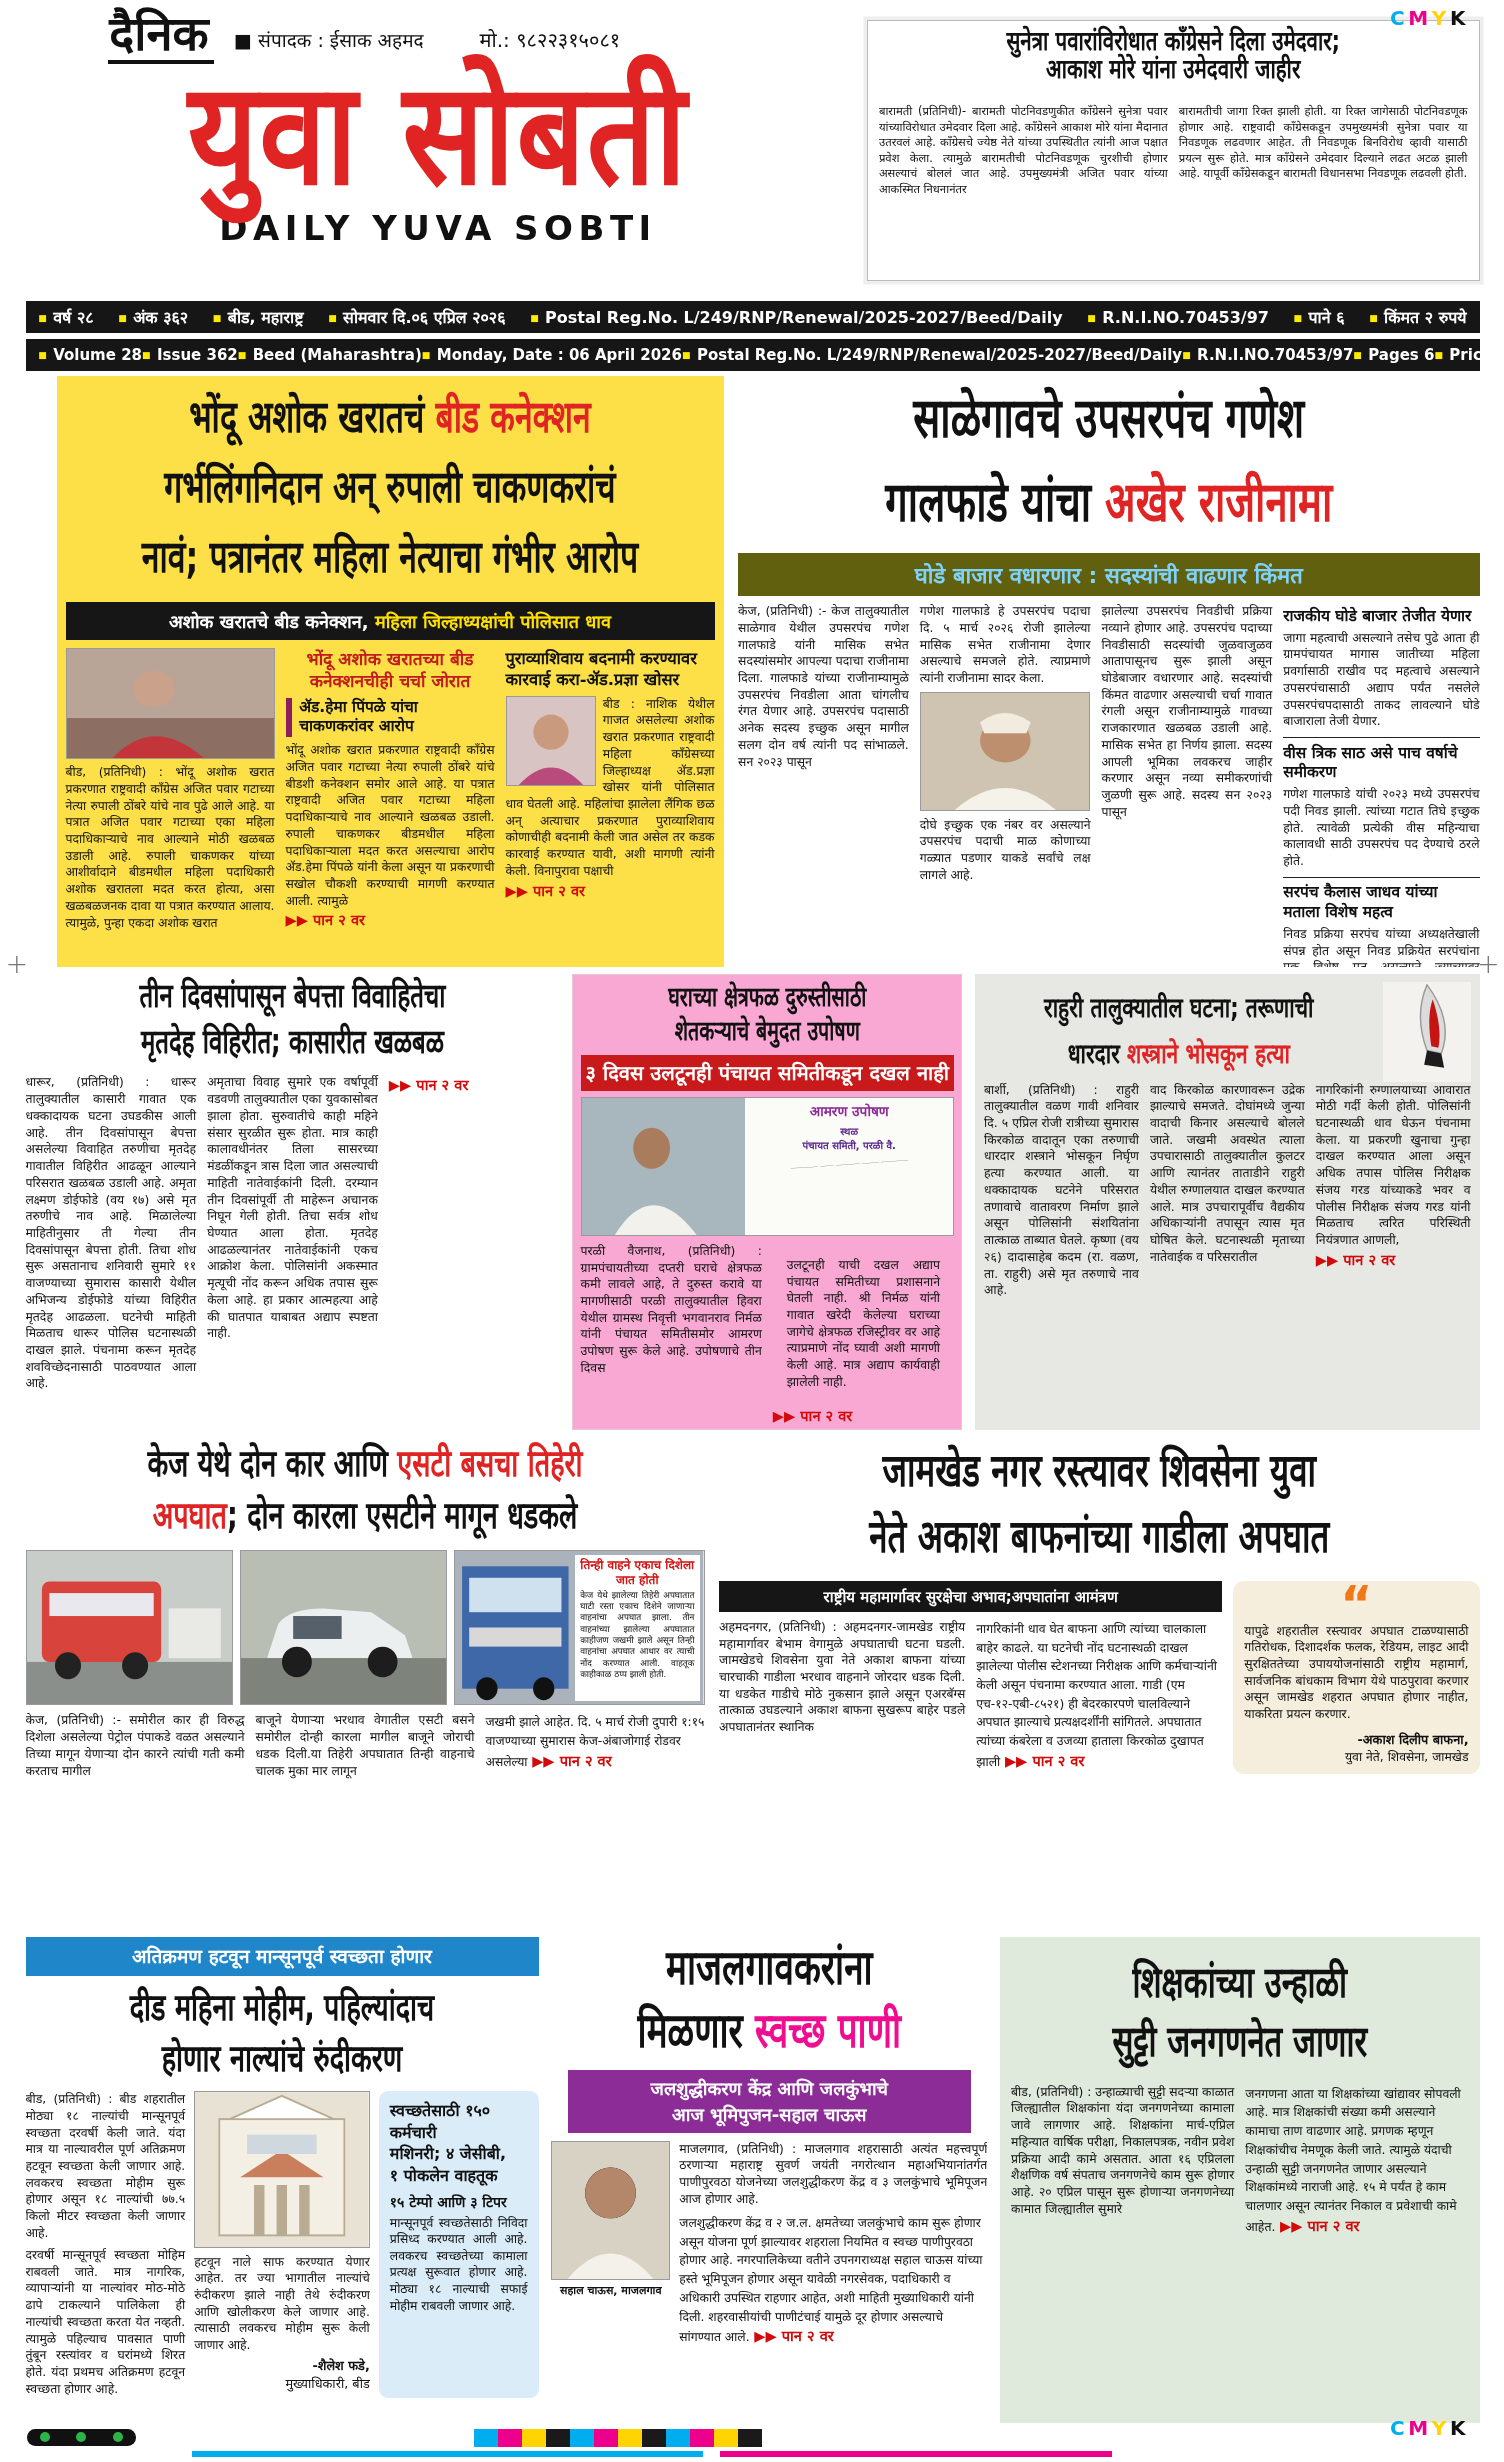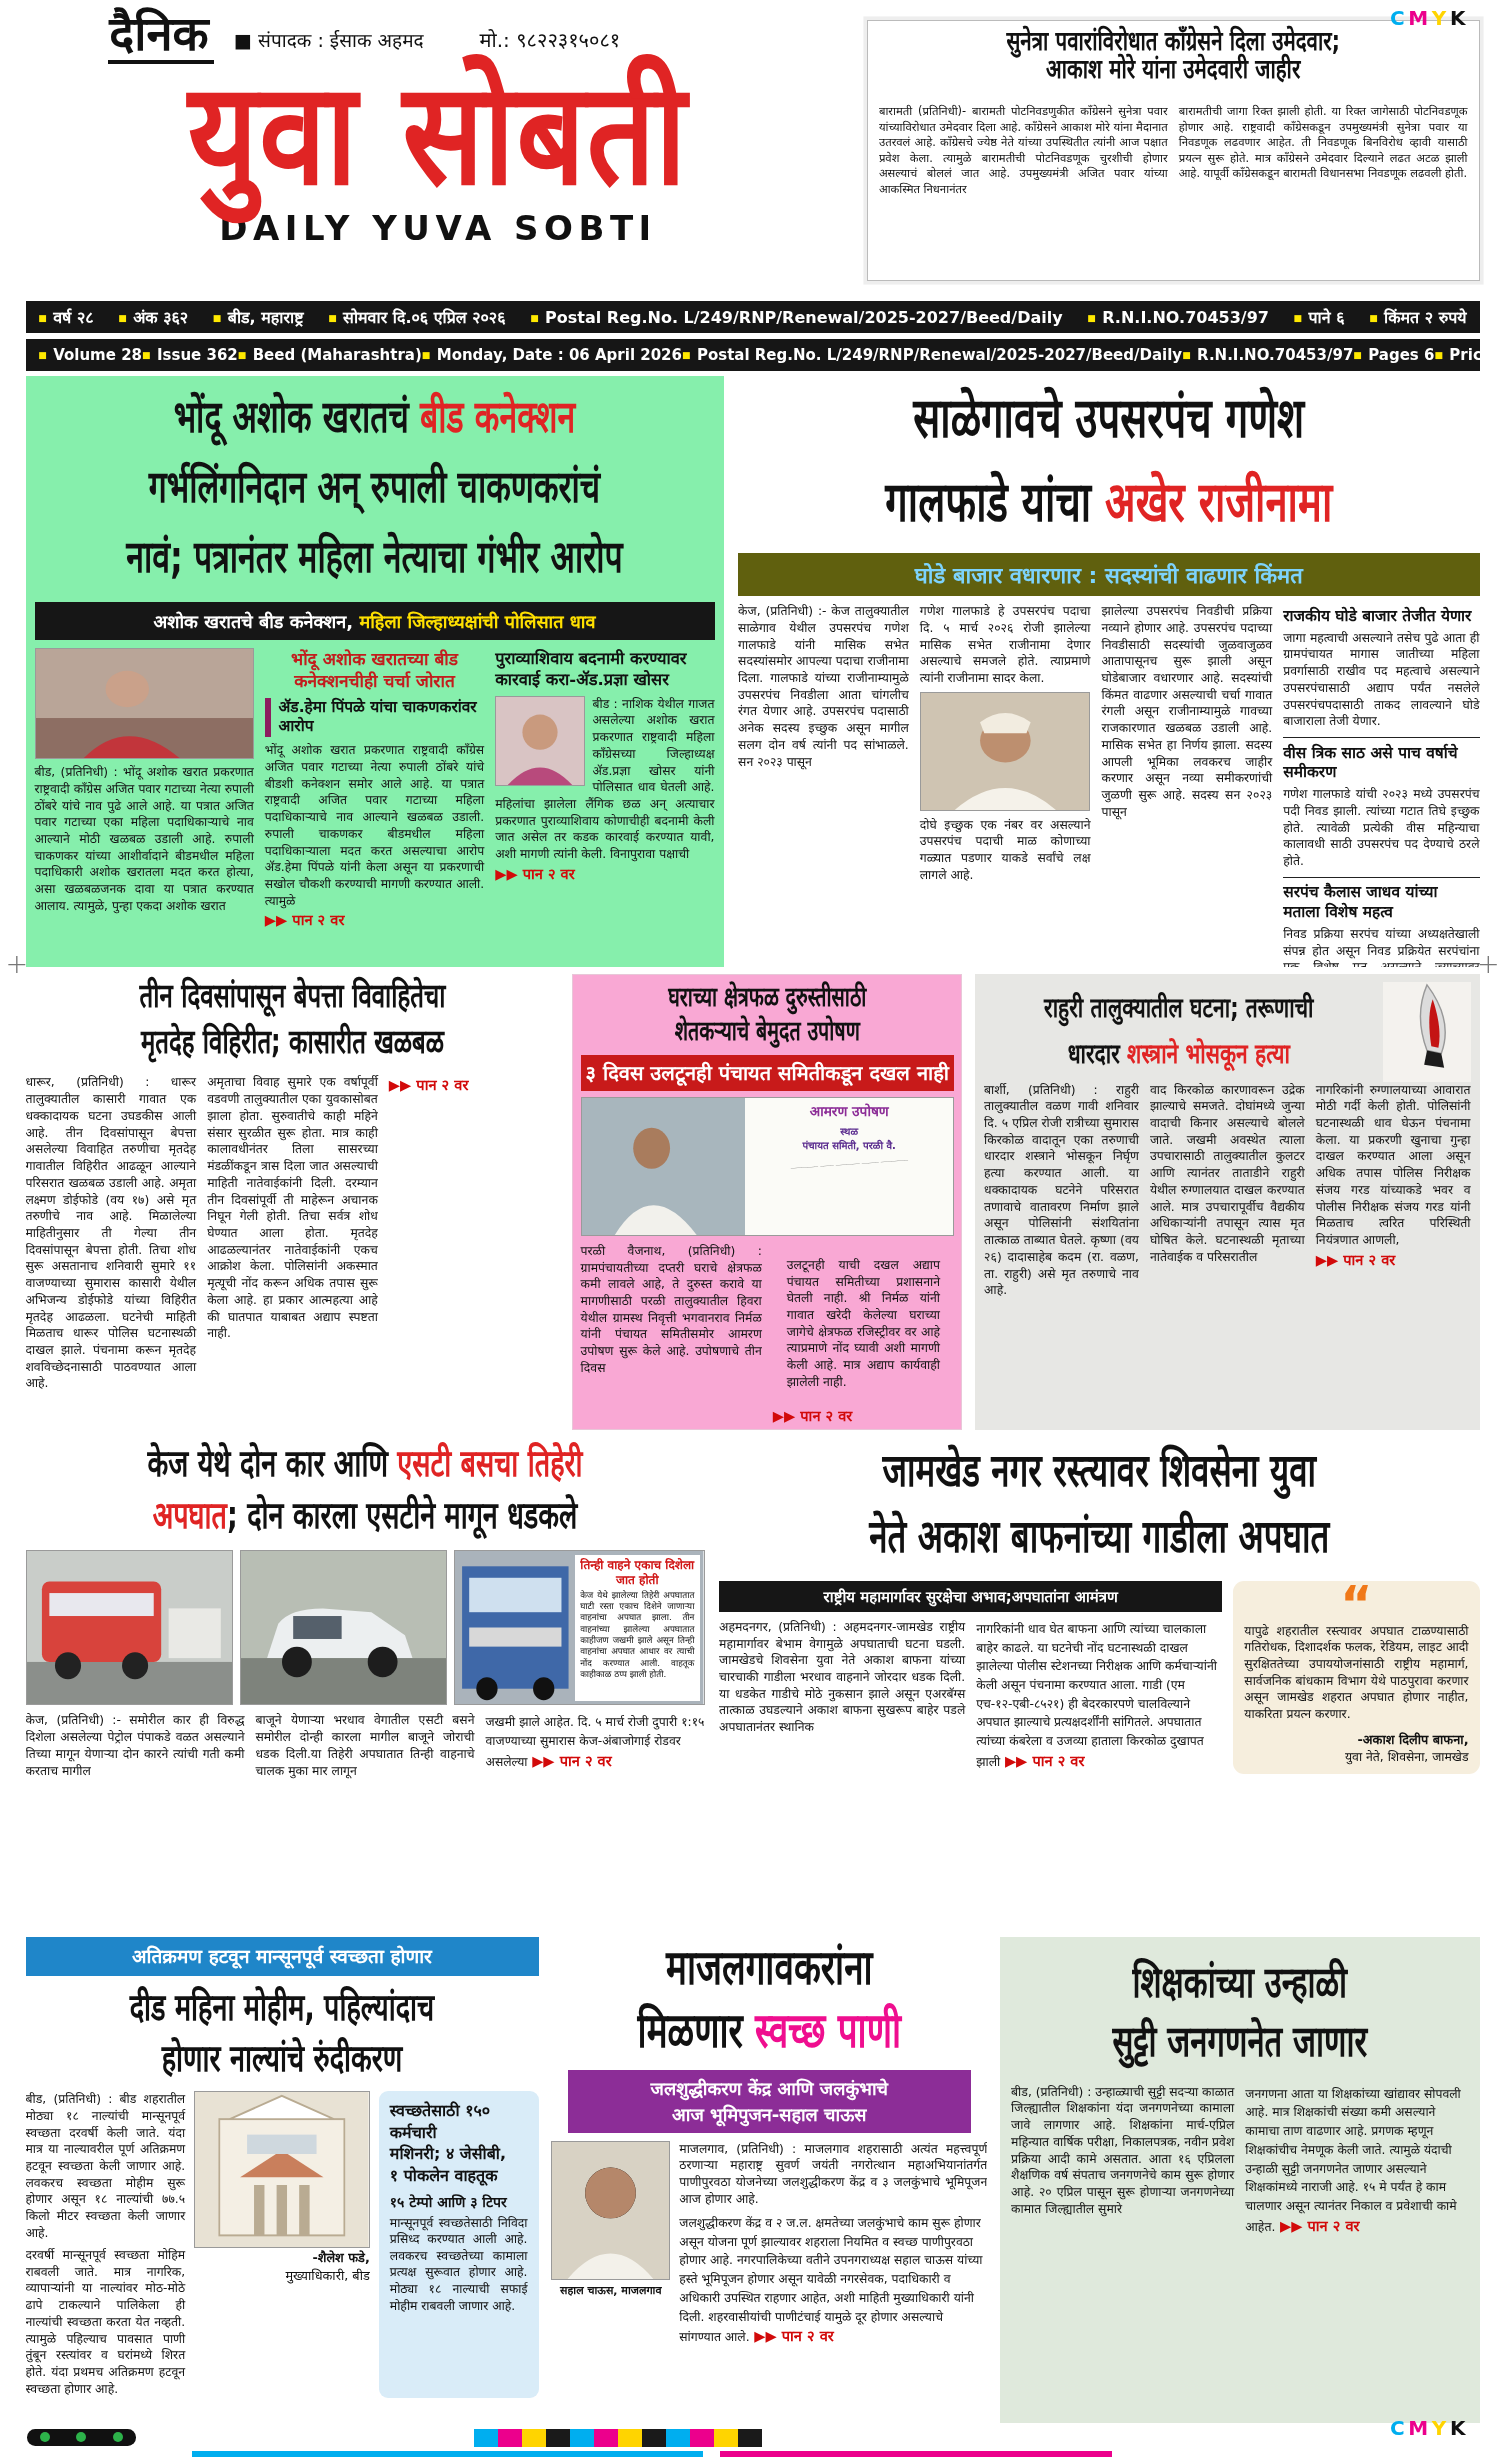--- a/index.html
+++ b/index.html
@@ -36,21 +36,21 @@
   .infobar .ib::before{content:"■";color:#ffe900;font-size:9px;margin-right:6.4px;vertical-align:1.8px;}
   .infobar.en .ib{font-size:15px;}
   
   .row{display:grid;margin:0 25.5px;}
   .row1{grid-template-columns:698px 1fr;gap:14.6px;height:591px;margin-top:5.5px;}
   .row2{grid-template-columns:534px 390px 1fr;gap:12.8px;height:456px;margin-top:7.3px;}
   .row3{grid-template-columns:679px 1fr;gap:14.6px;height:492px;margin-top:7.3px;}
   .row4{grid-template-columns:513px 436px 1fr;gap:12.8px;height:486px;margin-top:7.3px;}
   .story{position:relative;overflow:hidden;}
   
-  .beed{background:#86efac;padding:5.5px 9px;}
+  .beed{background:#fde047;padding:5.5px 9px;margin-left:31px;}
   .beed .hl{font-size:32px;line-height:2.2;}
   .beed-bar{background:#161616;color:#fff;font-weight:bold;font-size:18px;text-align:center;
             padding:7.3px 3.6px;margin:9px 0 7.3px 0;}
   .beed-bar .yl{color:#ffe000;}
   .cols3{display:grid;grid-template-columns:1fr 1fr 1fr;gap:11px;}
   .subhead-red{color:#c21d1d;font-weight:bold;font-size:17.3px;line-height:1.3;text-align:center;}
   .subhead-dark{font-weight:bold;font-size:16.4px;line-height:1.3;}
   .kicker{display:flex;gap:7.3px;margin:5.5px 0;}
   .kicker .vbar{width:6.4px;background:#8c1d5f;flex:none;}
   .kicker .kt{font-weight:bold;font-size:15.5px;line-height:1.25;}
@@ -398,20 +398,21 @@
                 <rect width="100" height="80" fill="#e8e2d4"></rect>
                 <rect x="14" y="14" width="72" height="60" fill="#f4efe4" stroke="#b9ab92"></rect>
                 <path d="M20 14 L50 2 L80 14 Z" fill="#fff" stroke="#b9ab92"></path>
                 <path d="M26 44 L50 30 L74 44 Z" fill="#c97f5c"></path>
                 <rect x="30" y="22" width="40" height="10" fill="#cfd8de"></rect>
                 <rect x="34" y="48" width="6" height="26" fill="#b9ab92"></rect>
                 <rect x="47" y="48" width="6" height="26" fill="#b9ab92"></rect>
                 <rect x="60" y="48" width="6" height="26" fill="#b9ab92"></rect>
               </svg>
           </div>
+          <p class="body-txt" style="margin:5.5px 0 1.8px;">हटवून नाले साफ करण्यात येणार आहेत. तर ज्या भागातील नाल्यांचे रुंदीकरण झाले नाही तेथे रुंदीकरण आणि खोलीकरण केले जाणार आहे. त्यासाठी लवकरच मोहीम सुरू केली जाणार आहे.</p>
           <div class="sign">-शैलेश फडे,</div>
           <div class="sign" style="font-weight:normal;">मुख्याधिकारी, बीड</div>
         </div>
         <div class="bluebox">
           <h4>स्वच्छतेसाठी १५० कर्मचारी</h4>
           <h4>मशिनरी; ४ जेसीबी,</h4>
           <h4>१ पोकलेन वाहतूक</h4>
           <h5>१५ टेम्पो आणि ३ टिपर</h5>
           <p>मान्सूनपूर्व स्वच्छतेसाठी निविदा प्रसिध्द करण्यात आली आहे. लवकरच स्वच्छतेच्या कामाला प्रत्यक्ष सुरूवात होणार आहे. मोठ्या १८ नाल्याची सफाई मोहीम राबवली जाणार आहे.</p>
         </div>

